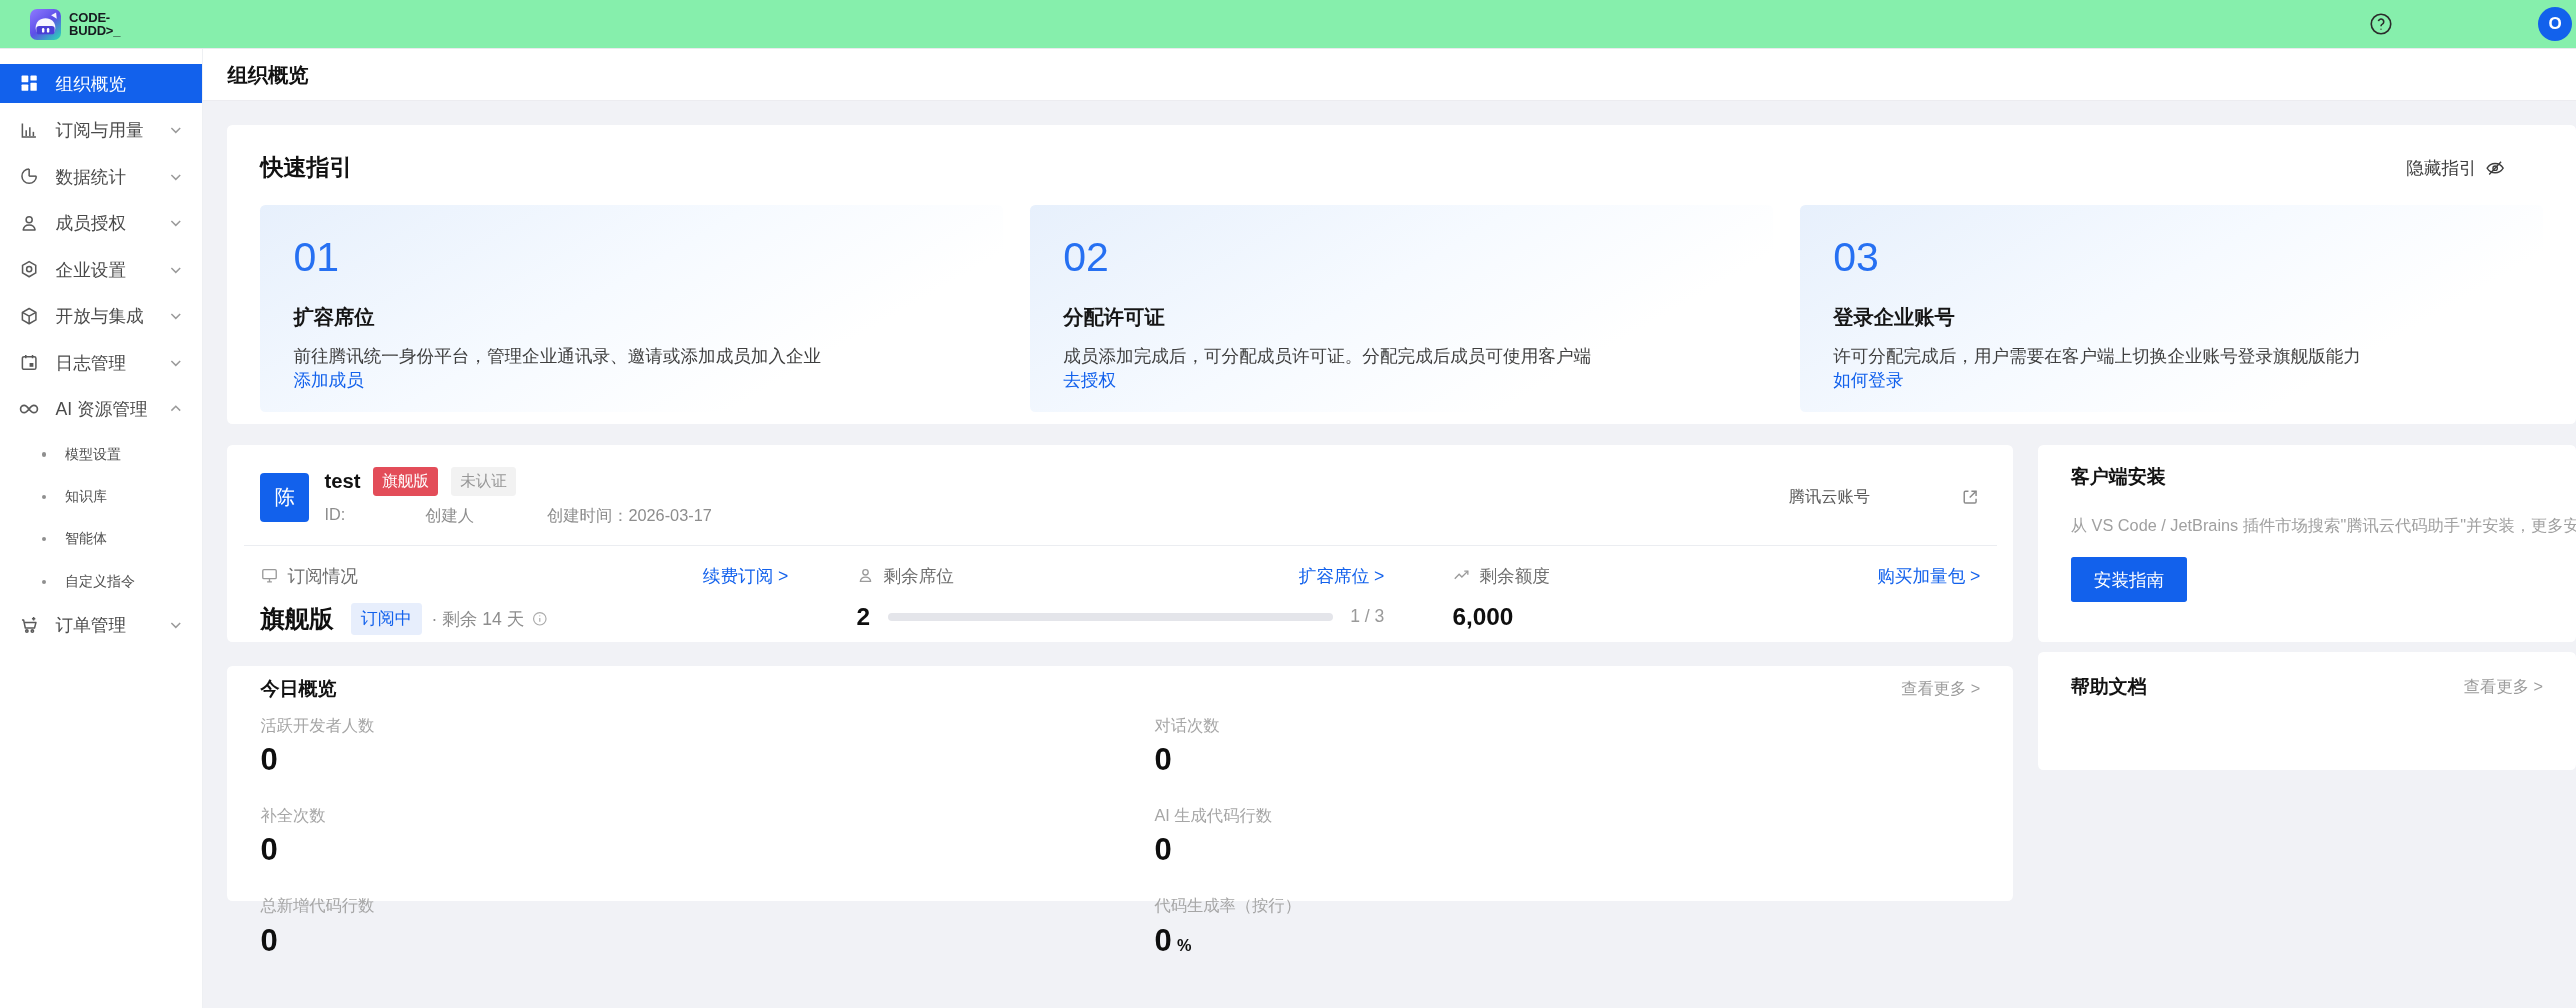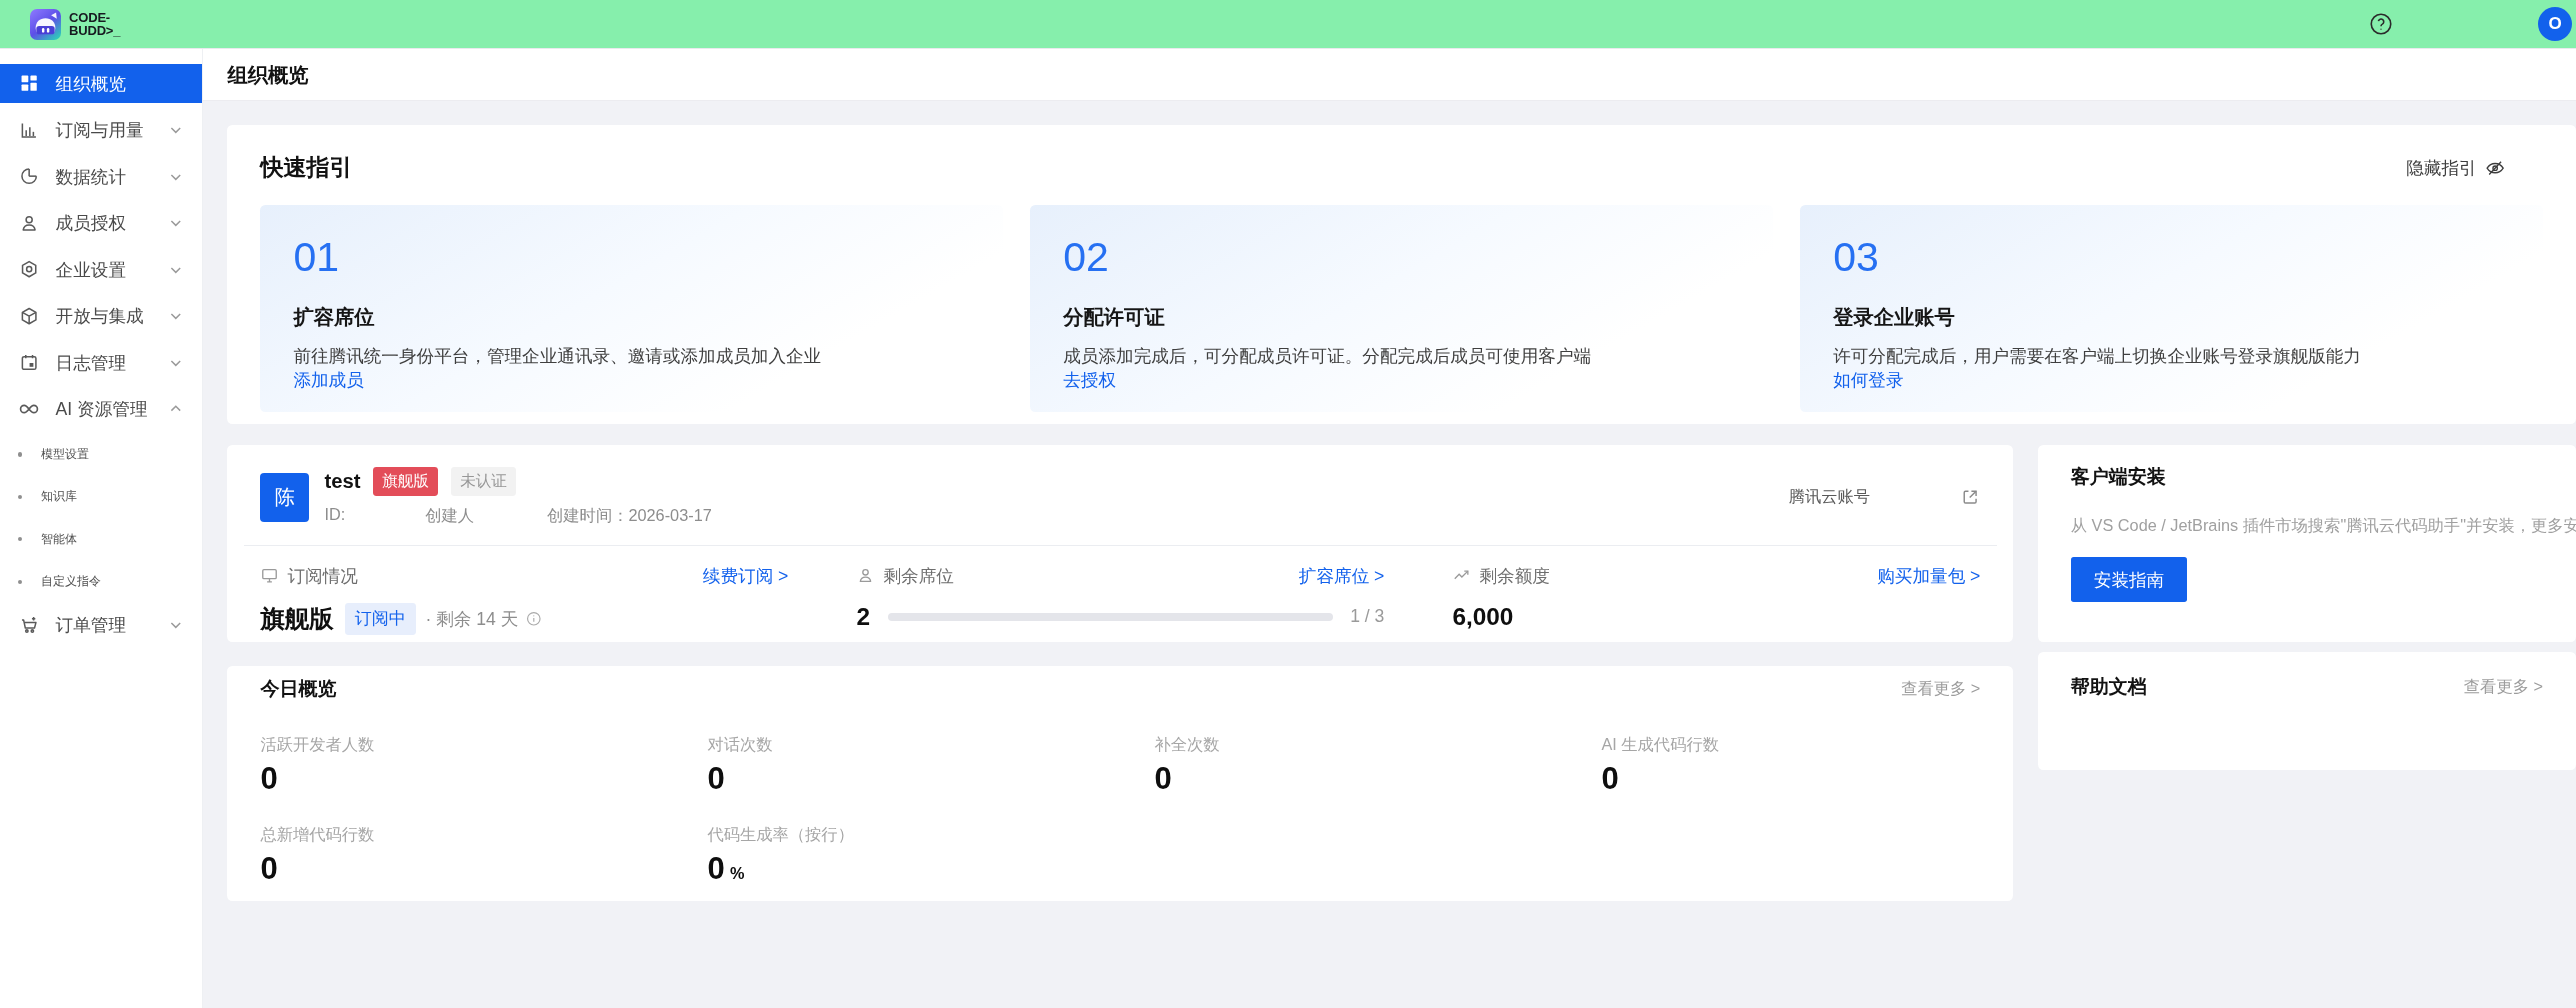--- a/index.html
+++ b/index.html
@@ -36,22 +36,22 @@
   .shell{ flex:1; display:flex; min-height:0; }
   .sidebar{ width:203px; flex:0 0 203px; background:#fff; border-right:0.7px solid #eef0f3;
             padding-top:15px; }
   .side-item{ height:39px; display:flex; align-items:center; padding:0 17.6px; margin-bottom:7.5px;
               color:#4a4a4a; font-size:17.6px; cursor:pointer; }
   .side-item .si-icon{ width:23px; height:23px; display:flex; align-items:center; justify-content:center; color:#5a5a5a; }
   .side-item .si-label{ margin-left:15px; }
   .side-item .si-chevron{ margin-left:auto; color:#9a9a9a; display:flex; }
   .side-item.active{ background:var(--primary); color:#fff; }
   .side-item.active .si-icon{ color:#fff; }
-  .side-sub{ height:37px; display:flex; align-items:center; padding-left:18px; margin-bottom:5.4px;
-             color:#515151; font-size:12px; cursor:pointer; }
+  .side-sub{ height:37px; display:flex; align-items:center; padding-left:42px; margin-bottom:5.4px;
+             color:#515151; font-size:14px; cursor:pointer; }
   .side-sub .dot{ width:4.1px; height:4.1px; border-radius:50%; background:#8f8f8f; margin-right:19px; }
 
   
   .main{ flex:1; display:flex; flex-direction:column; min-width:0; }
   .page-titlebar{ height:52px; flex:0 0 52px; background:#fff; display:flex; align-items:center;
                   padding-left:24.4px; border-bottom:0.7px solid #ececf0; }
   .page-titlebar h1{ font-size:20.3px; font-weight:700; color:#121212; }
   .content{ flex:1; background:var(--page-bg); padding:24.4px 0 0 24.4px; overflow:hidden; }
   .card{ background:#fff; border-radius:5.4px; }
 
@@ -92,35 +92,35 @@
   .cloud-label{ font-size:16.3px; color:#595959;font-family:Liberation Mono, monospace; }
   .cloud-ext{ margin-left:90px; color:#8a8a8a; display:flex; cursor:pointer; }
   .org-divider{ border-top:0.7px solid #ebedf1; margin:17.6px -16.3px 0; }
   .sub-row{ display:flex; gap:68px; margin-top:17.6px; }
   .sub-col{ flex:1; min-width:0; }
   .sub-head{ display:flex; align-items:center; color:#6e6e6e; font-size:17.6px; }
   .sub-head .sh-icon{ color:#9a9a9a; display:flex; margin-right:8.1px; }
   .sub-link{ margin-left:auto; color:var(--primary); font-size:17.6px; cursor:pointer; }
   .sub-value{ margin-top:15px; display:flex; align-items:center; }
   .plan-name{ font-size:24.4px; font-weight:700; color:#0f0f0f; }
-  .badge-sub{ margin-left:11px; background:#e7eefc; color:var(--primary); font-size:17px;
+  .badge-sub{ margin-left:17px; background:#e7eefc; color:var(--primary); font-size:17px;
               padding:4.7px 10.2px; border-radius:3.4px; }
   .remain{ margin-left:9.5px; font-size:17.6px; color:#8d8d8d; }
   .info-ic{ margin-left:6.8px; color:#ababab; display:flex; }
   .big-val{ font-size:24.4px; font-weight:700; color:#0f0f0f; }
   .bar{ flex:1; height:8.1px; border-radius:4.1px; background:#e4e5ea; margin:0 17.6px; overflow:hidden; }
   .bar-fill{ height:100%; border-radius:4.1px; background:var(--primary); width:33%; }
   .ratio{ font-size:17.6px; color:#9a9a9a; }
 
   
   .todaycard{ height:235px; margin-top:24px; padding:10px 33px; }
   .tc-head{ display:flex; align-items:center; }
   .tc-title{ font-size:19px; font-weight:700; color:#121212; }
   .more-link{ margin-left:auto; font-size:16.3px; color:#9c9c9c; cursor:pointer; }
-  .tc-grid{ margin-top:32px; display:grid; grid-template-columns:repeat(4,1fr);
+  .tc-grid{ margin-top:13px; display:grid; grid-template-columns:repeat(2,1fr);
             column-gap:68px; row-gap:27px; }
   .stat-label{ font-size:16.3px; color:#a6a6a6; }
   .stat-value{ margin-top:5.4px; font-size:31px; font-weight:700; color:#0e0e0e; }
   .stat-suffix{ font-size:16.3px; font-weight:600; margin-left:5.4px; }
 
   
   .clientcard{ height:197px; padding:19px 33px; }
   .rc-title{ font-size:19px; font-weight:700; color:#121212; }
   .client-desc{ margin-top:23px; font-size:16.3px; color:#a0a0a0; line-height:1.5; white-space:nowrap; }
   .install-btn{ margin-top:20.3px; display:inline-flex; align-items:center; justify-content:center;

